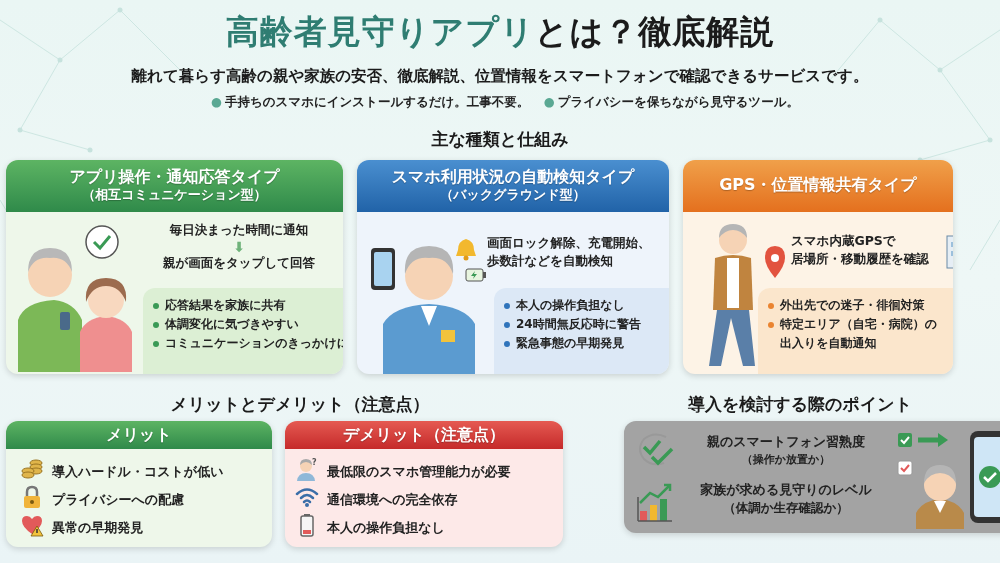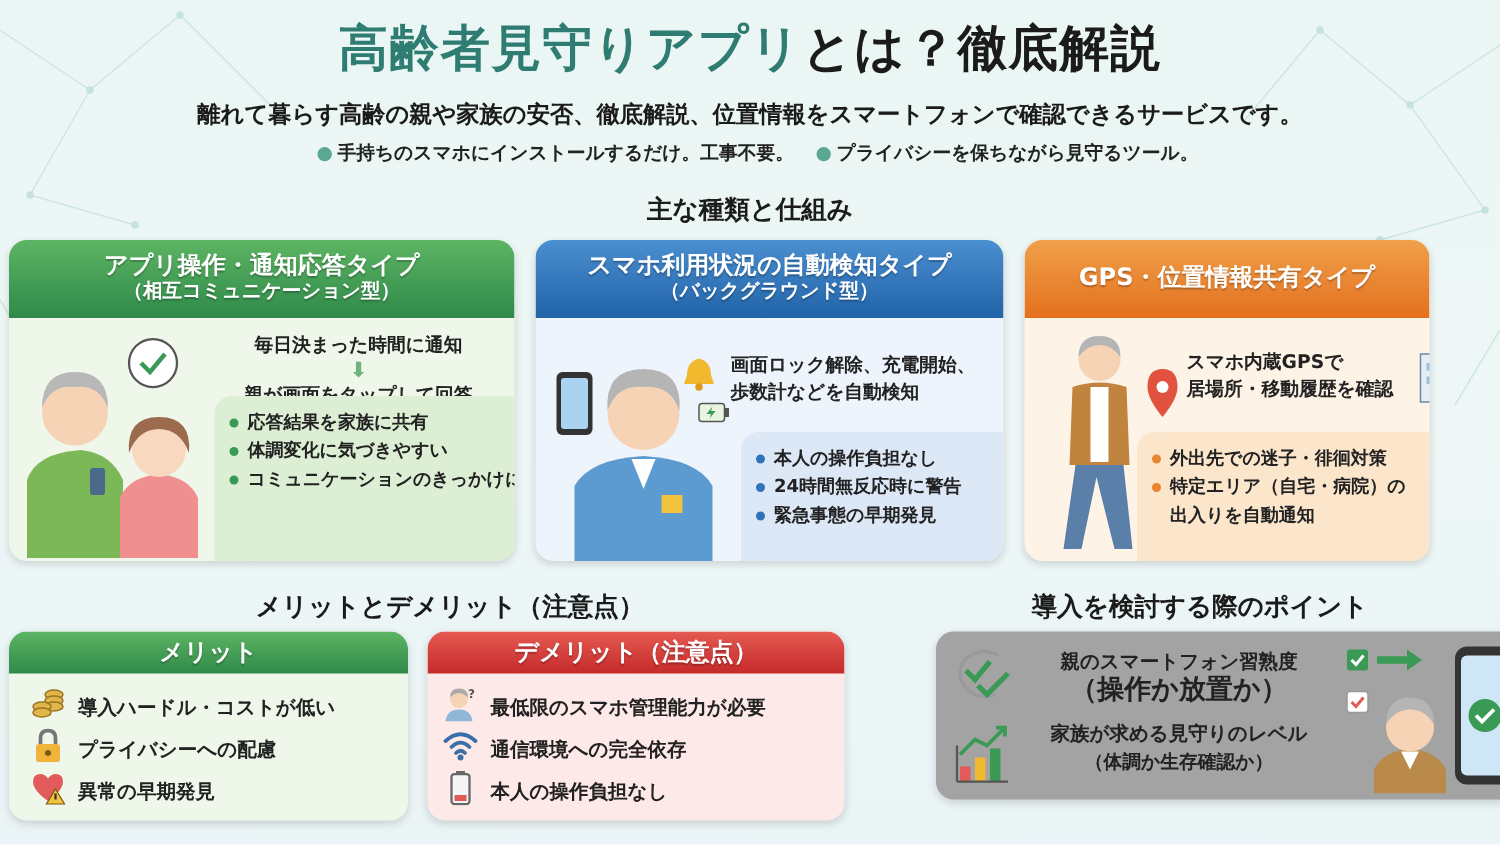--- a/index.html
+++ b/index.html
@@ -110,21 +110,21 @@
       <rect x="46" y="92" width="10" height="18" rx="2" fill="#4a6a8a"></rect>
       <path d="M66 152 L66 112 Q72 98 92 96 Q112 98 118 112 L118 152 Z" fill="#ef8f8f"></path>
       <circle cx="92" cy="80" r="18" fill="#f8d8bf"></circle>
       <path d="M72 82 Q70 58 92 58 Q114 58 112 82 Q106 66 92 66 Q78 66 72 82Z" fill="#9c6b4e"></path>
     </svg>
     <div class="flow" style="left:138px;top:10px;width:190px;text-align:center;">
       <span>毎日決まった時間に通知</span>
       <span class="arrow">⬇</span>
       <span>親が画面をタップして回答</span>
     </div>
-    <ul class="feat green-f" style="width:200px;height:110px;">
+    <ul class="feat green-f" style="width:200px;height:86px;">
       <li><span class="bul" style="background:#3a9a55"></span><span>応答結果を家族に共有</span></li>
       <li><span class="bul" style="background:#3a9a55"></span><span>体調変化に気づきやすい</span></li>
       <li><span class="bul" style="background:#3a9a55"></span><span>コミュニケーションのきっかけに</span></li>
     </ul>
   </div>
 </div>
 
 <div class="card blue-b" style="left:357px;top:160px;width:312px;height:214px;">
   <div class="card-head blue-h" style="height:52px;padding-top:7px;">
     <div class="h1">スマホ利用状況の自動検知タイプ</div>
@@ -292,21 +292,21 @@
 <div class="section-h" style="top:393px;left:640px;width:320px;">導入を検討する際のポイント</div>
 <div class="card" style="left:624px;top:421px;width:444px;height:112px;background:#a3a3a3;">
   <svg class="illus" style="left:12px;top:10px;" width="40" height="36">
     <path d="M30 6 Q18 0 8 8 Q0 18 8 28 Q16 36 28 32" stroke="#999" stroke-width="2" fill="none"></path>
     <path d="M8 16 L14 22 L24 10" stroke="#3a9a55" stroke-width="3.5" fill="none"></path>
     <path d="M16 26 L22 32 L36 18" stroke="#3a9a55" stroke-width="3.5" fill="none"></path>
   </svg>
   <div class="check-list">
     <div class="row" style="left:52px;top:12px;width:220px;">
       <div style="font-size:13px;line-height:18px;">親のスマートフォン習熟度</div>
-      <div style="font-size:18px;line-height:17px;">（操作か放置か）</div>
+      <div style="font-size:11px;line-height:17px;">（操作か放置か）</div>
     </div>
     <div class="row" style="left:44px;top:60px;width:236px;">
       <div style="font-size:13px;line-height:18px;">家族が求める見守りのレベル</div>
       <div style="font-size:12.5px;line-height:17px;">（体調か生存確認か）</div>
     </div>
   </div>
   <svg class="illus" style="left:12px;top:62px;" width="38" height="40">
     <rect x="4" y="28" width="7" height="10" fill="#e25a5a"></rect>
     <rect x="14" y="22" width="7" height="16" fill="#f2b82e"></rect>
     <rect x="24" y="16" width="7" height="22" fill="#3a9a55"></rect>

